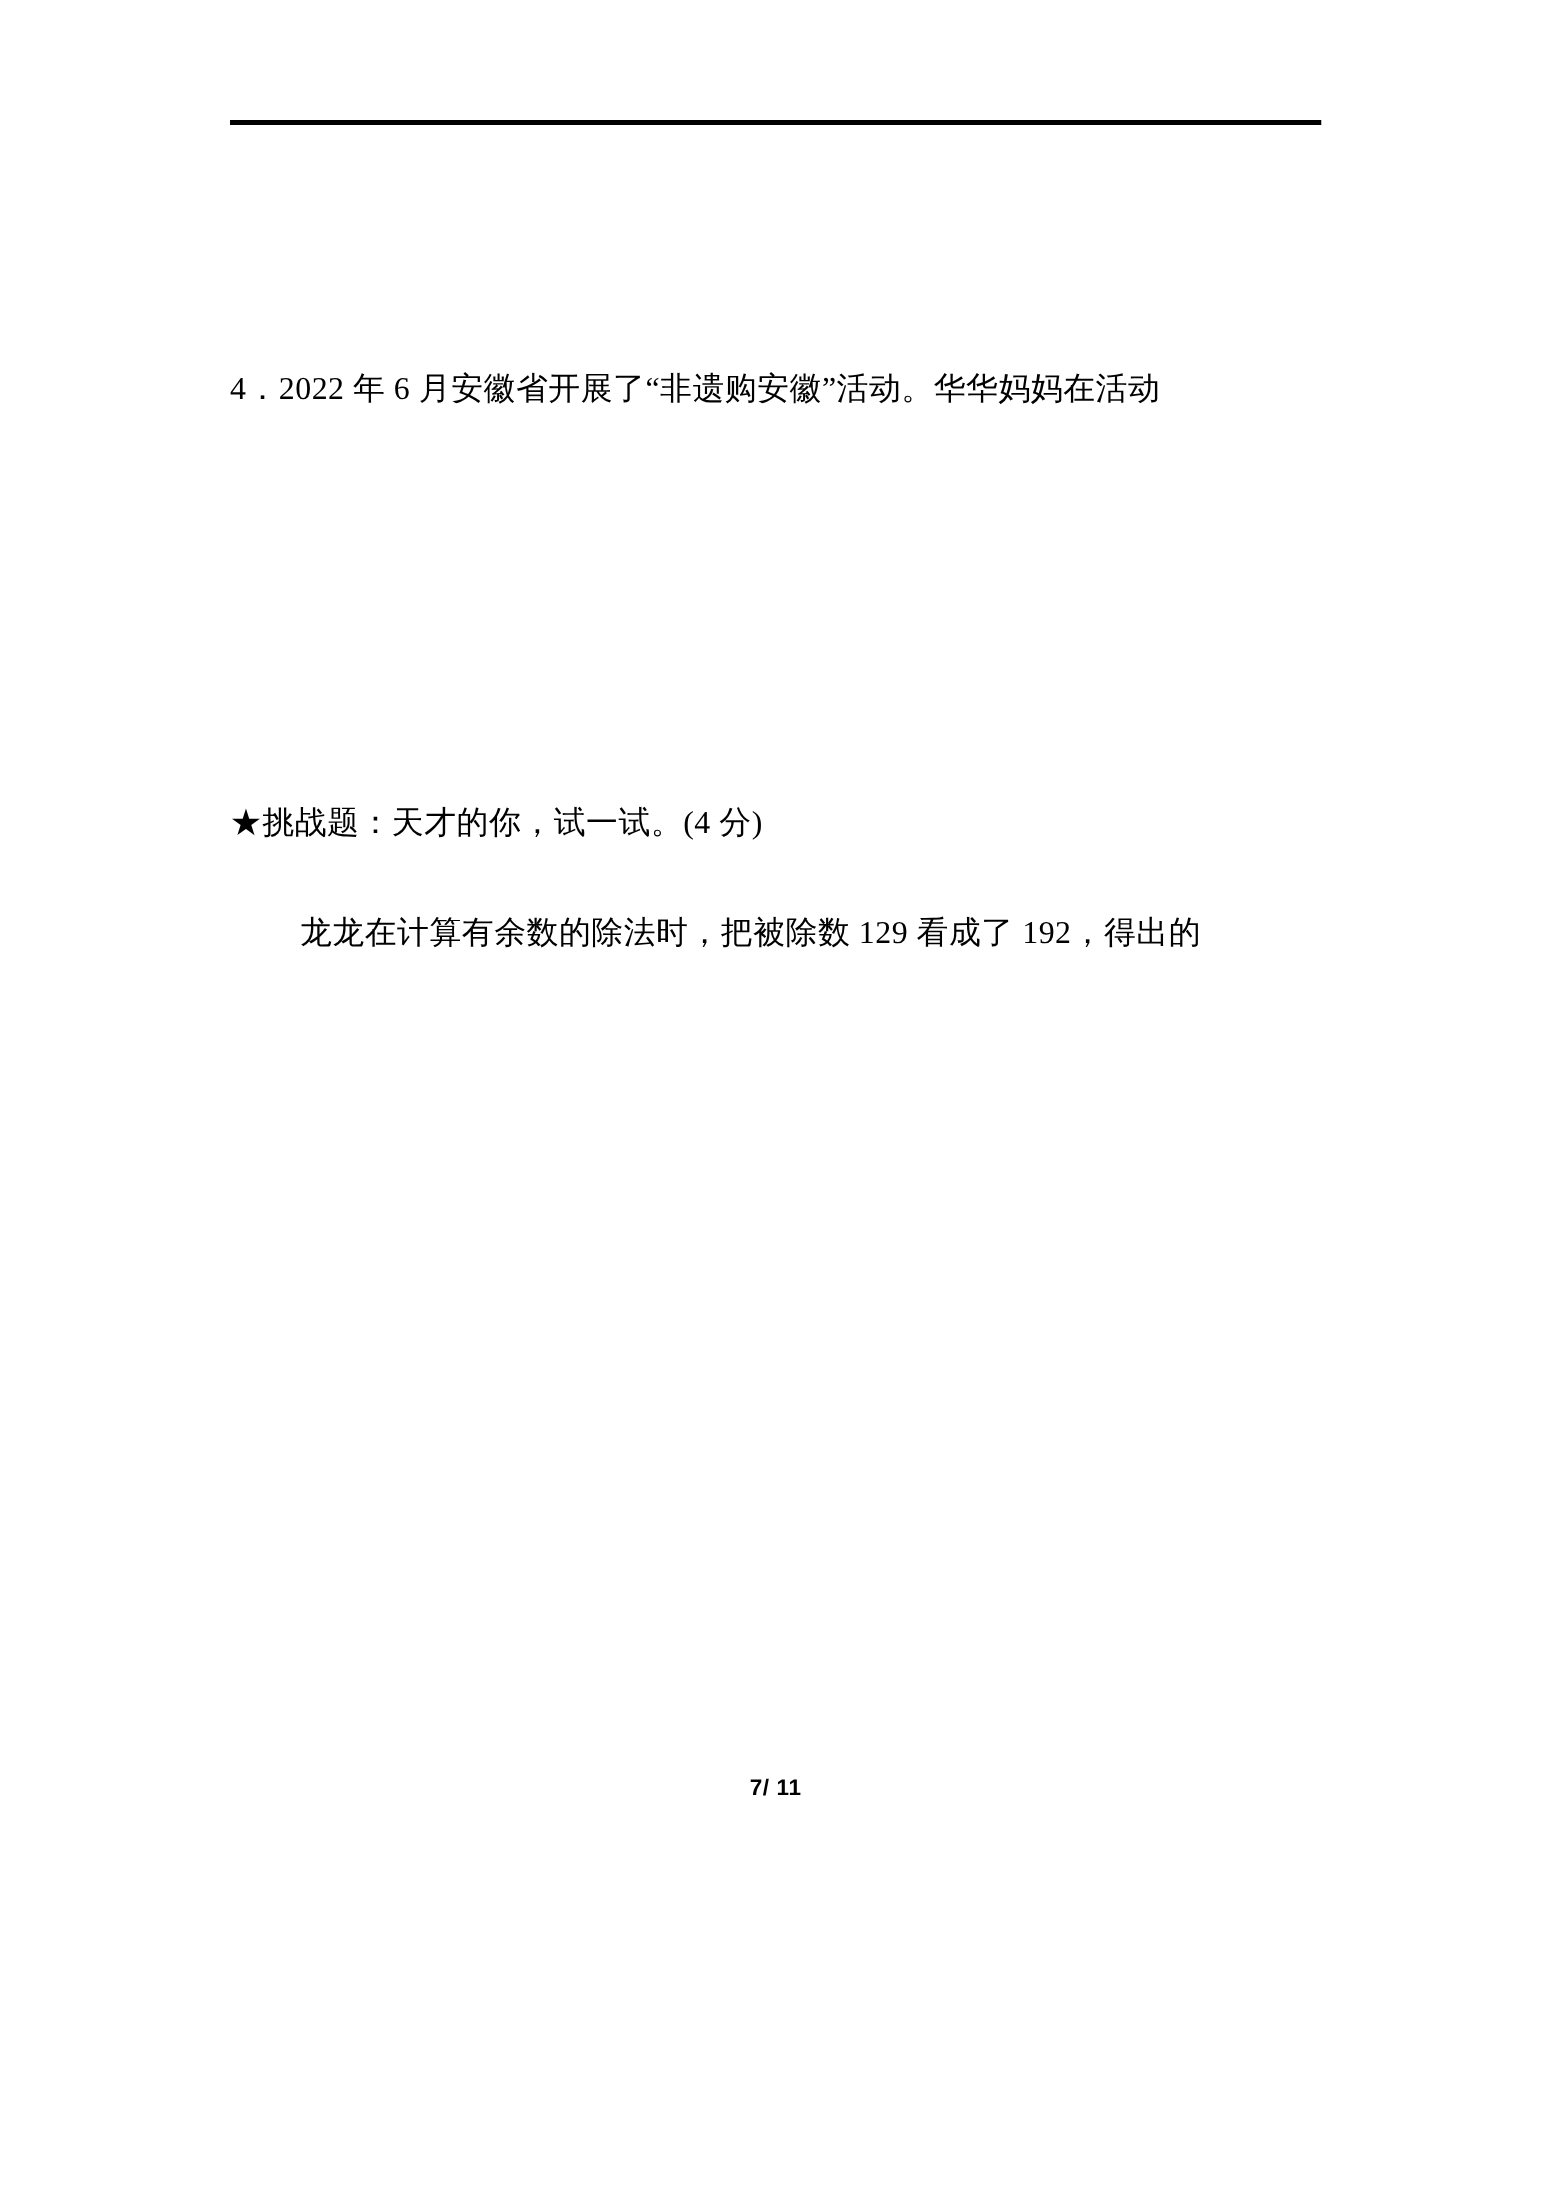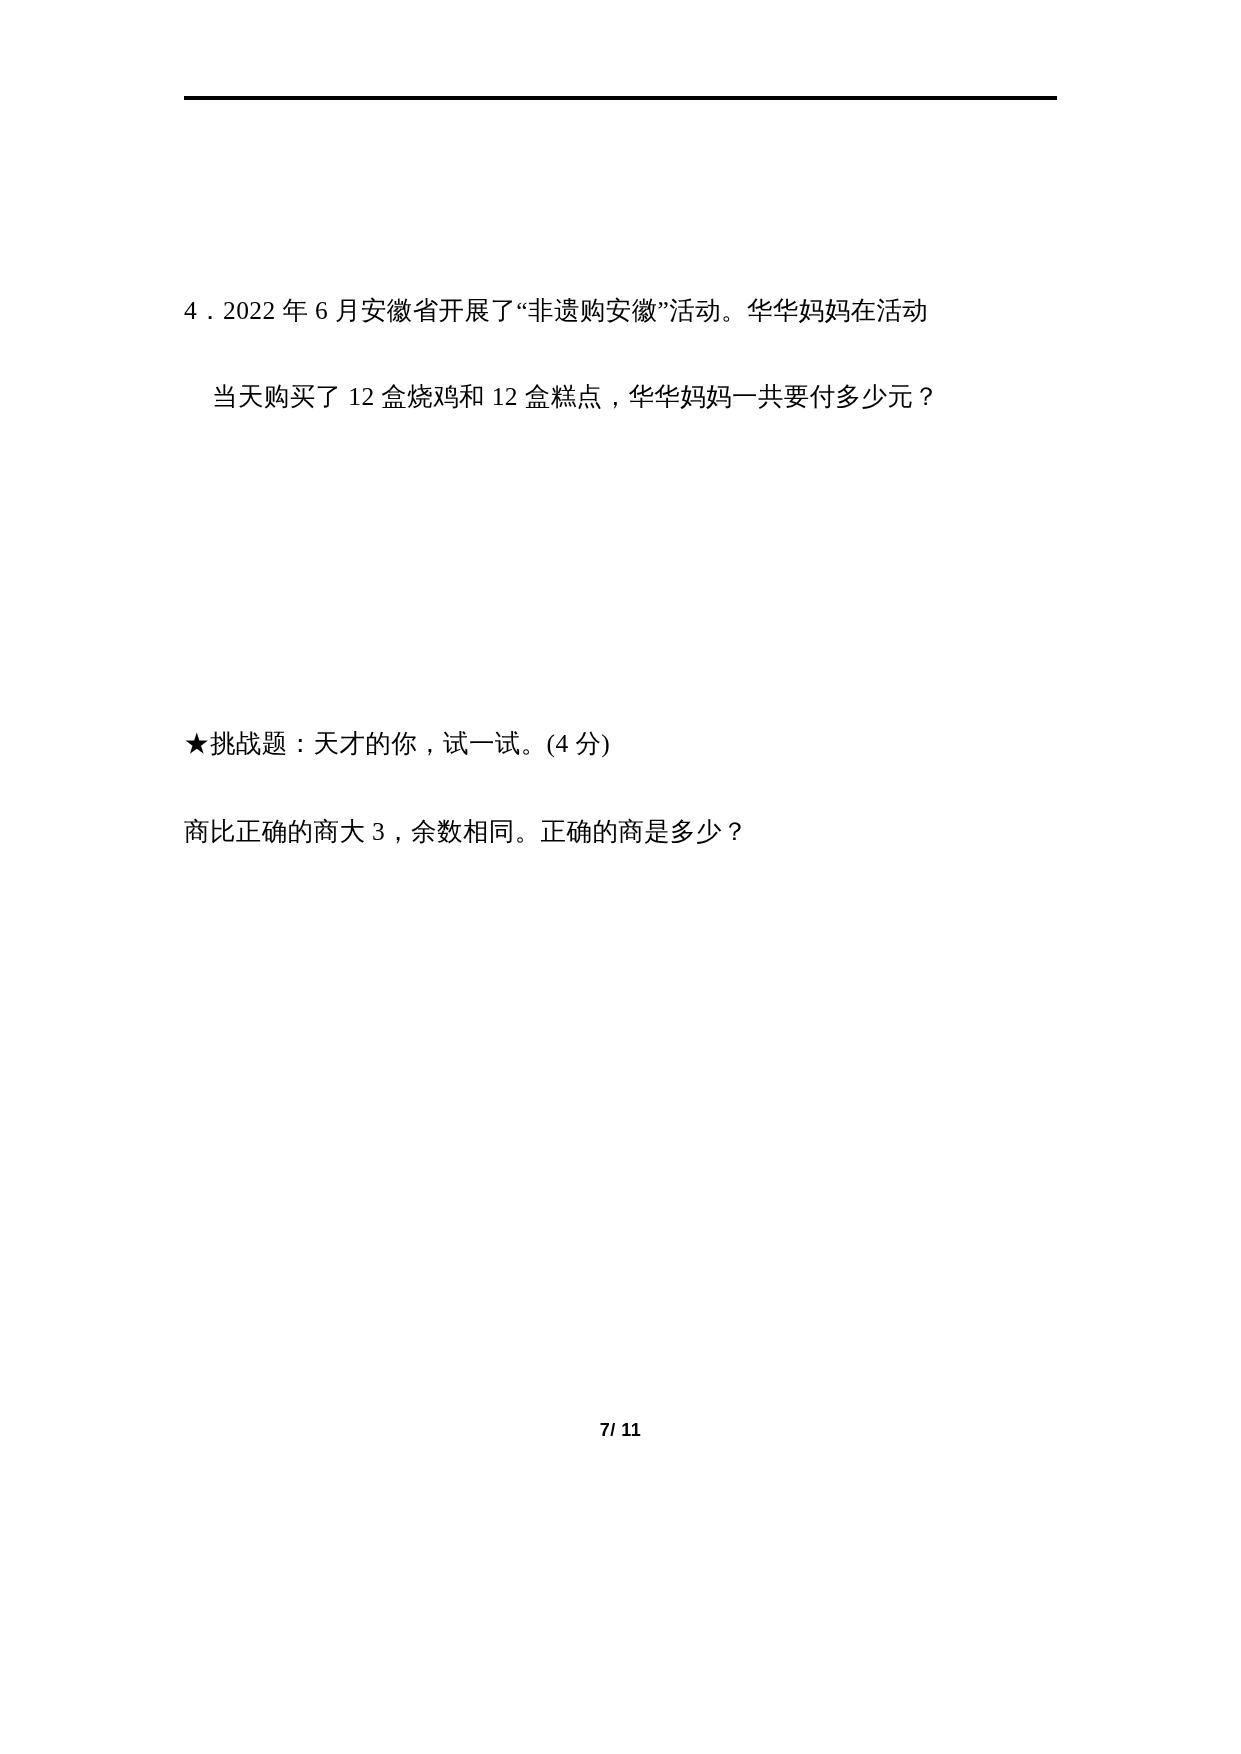--- a/index.html
+++ b/index.html
@@ -78,27 +78,26 @@
 <body>
 
 <div class="page">
 
   <div class="top-rule"></div>
 
   <div class="content">
 
     <div class="q-block">
       <div class="line">4．2022 年 6 月安徽省开展了“非遗购安徽”活动。华华妈妈在活动</div>
-      <div class="line indent1">当天购买了 12 盒烧鸡和 12 盒糕点，华华妈妈一共要付多少元？</div>
     </div>
 
     <div class="gap-large"></div>
 
     <div class="challenge">
       <div class="line">★挑战题：天才的你，试一试。(4 分)</div>
-      <div class="line">商比正确的商大 3，余数相同。正确的商是多少？</div>
+      <div class="line indent2">龙龙在计算有余数的除法时，把被除数 129 看成了 192，得出的</div>
     </div>
 
   </div>
 
   <div class="footer">7/ 11</div>
 
 </div>
 
 </body></html>

